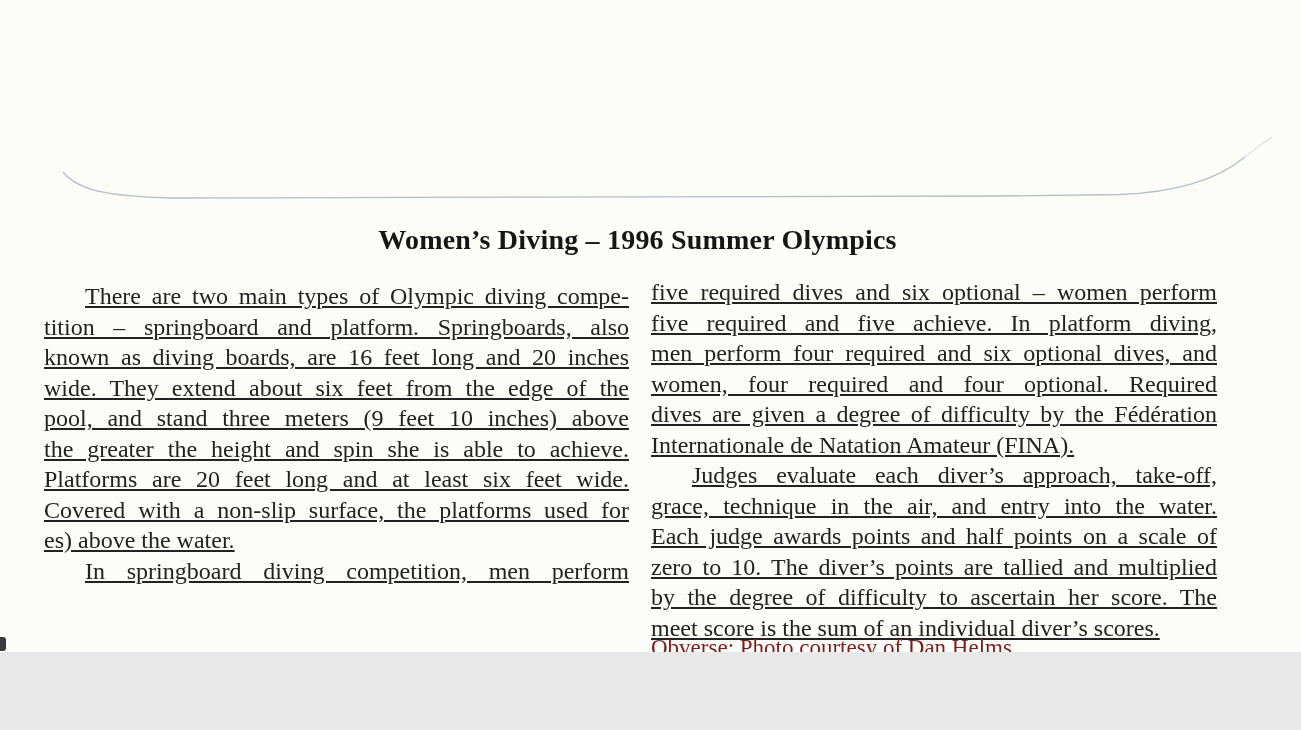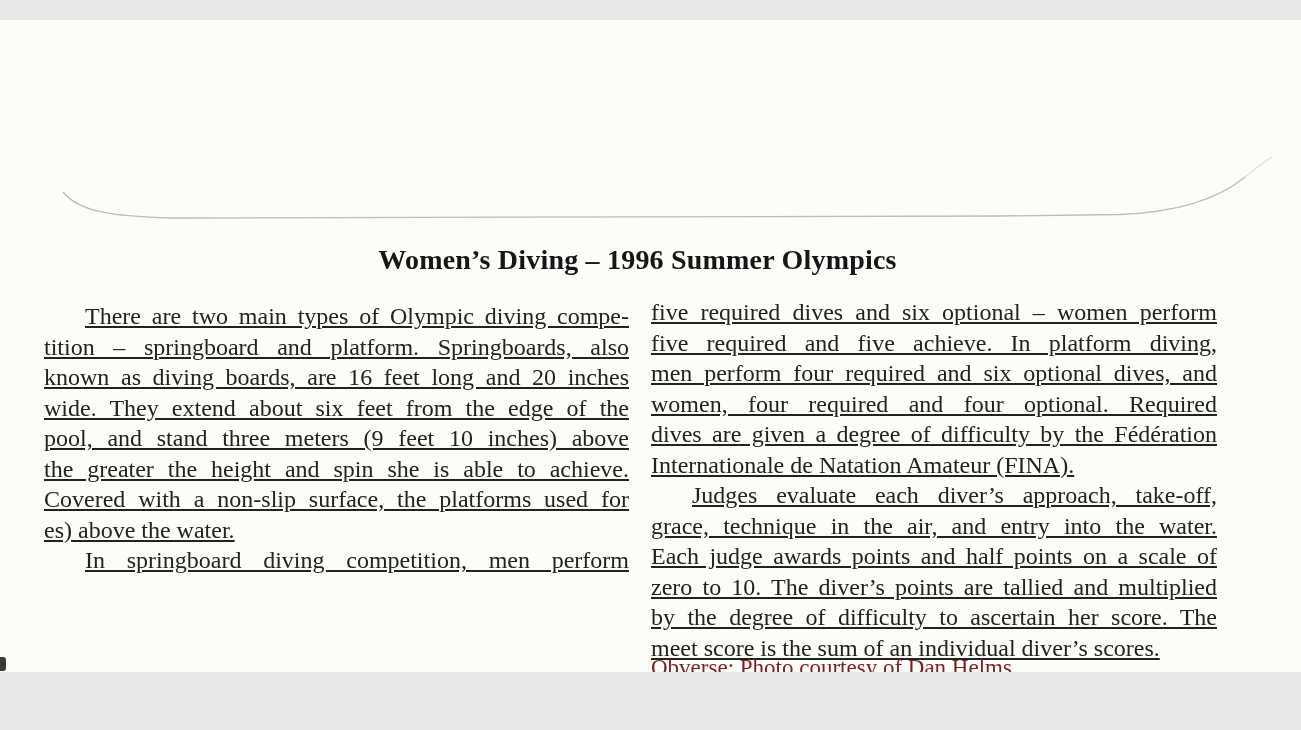--- a/index.html
+++ b/index.html
@@ -8,21 +8,20 @@
     background: #e8e8e8;
   }
   .sheet {
     position: relative;
     width: 1301px;
     height: 652px;
     background: #fcfcf9;
     overflow: hidden;
     font-family: "Liberation Serif", "DejaVu Serif", serif;
     color: #1f1f1f;
-    margin-top: 20px;
   }
   .flap-svg {
     position: absolute;
     left: 0;
     top: 0;
     width: 1301px;
     height: 730px;
     pointer-events: none;
   }
   .title {
@@ -102,20 +101,21 @@
 
   <h1 class="title">Women’s Diving – 1996 Summer Olympics</h1>
 
   <div class="col col-left">
       <div class="tline indent">There are two main types of Olympic diving compe-</div>
       <div class="tline">tition – springboard and platform.  Springboards, also</div>
       <div class="tline">known as diving boards, are 16 feet long and 20 inches</div>
       <div class="tline">wide.  They extend about six feet from the edge of the</div>
       <div class="tline">pool, and stand three meters (9 feet 10 inches) above</div>
       <div class="tline">the greater the height and spin she is able to achieve.</div>
+      <div class="tline">Platforms are 20 feet long and at least six feet wide.</div>
       <div class="tline">Covered with a non-slip surface, the platforms used for</div>
       <div class="tline last">es) above the water.</div>
       <div class="tline indent">In springboard diving competition, men perform</div>
     </div>
   <div class="col col-right">
       <div class="tline">five required dives and six optional – women perform</div>
       <div class="tline">five required and five achieve.  In platform diving,</div>
       <div class="tline">men perform four required and six optional dives, and</div>
       <div class="tline">women, four required and four optional.  Required</div>
       <div class="tline">dives are given a degree of difficulty by the Fédération</div>

